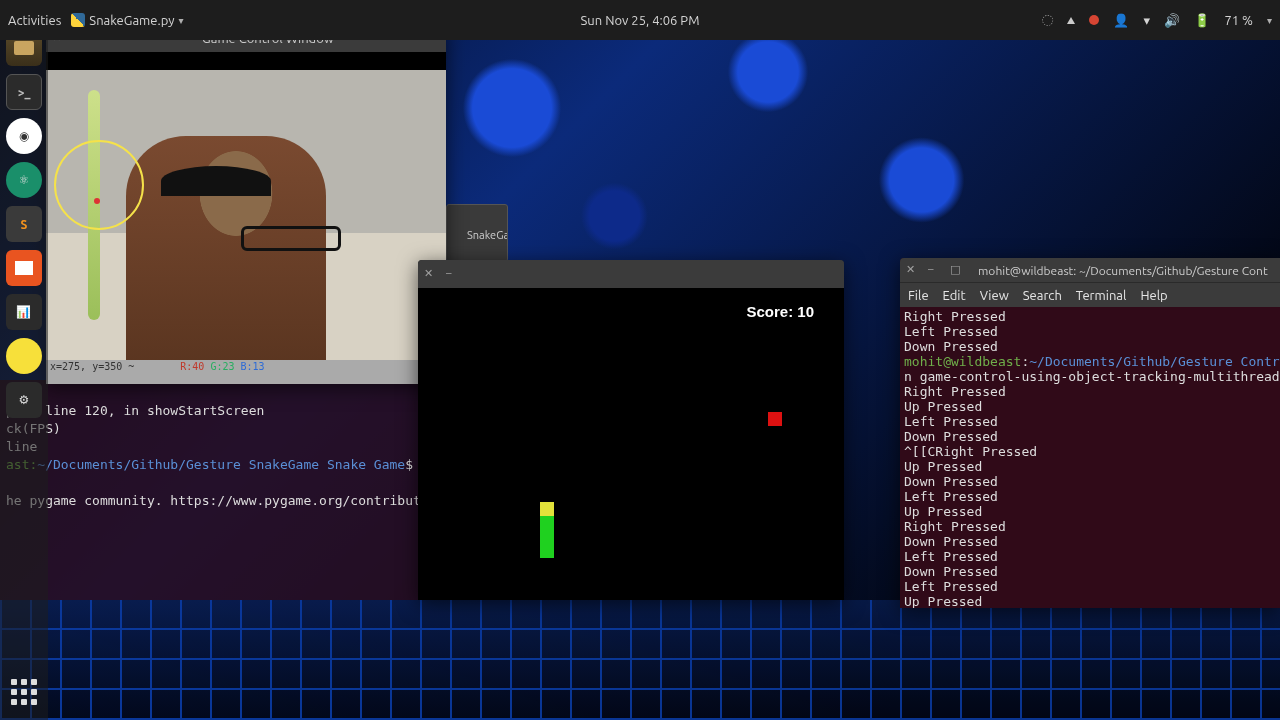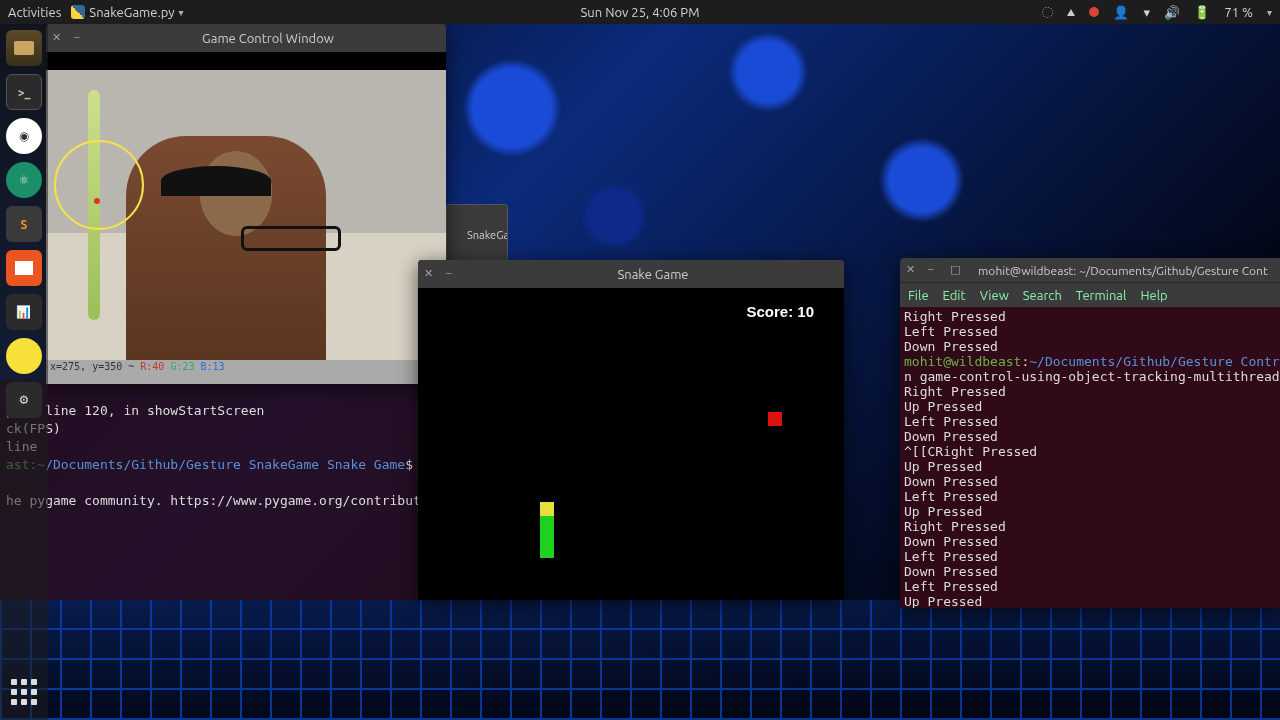--- a/index.html
+++ b/index.html
@@ -26,21 +26,21 @@
     position:absolute; left:0; right:0; bottom:0; height:120px;
     background:
       repeating-linear-gradient(90deg, #0a3aa0 0 2px, transparent 2px 30px),
       repeating-linear-gradient(0deg, #0a3aa0 0 2px, transparent 2px 30px),
       linear-gradient(#081b4a, #020614);
     opacity:0.9;
   }
 
   
   .topbar {
-    position:absolute; top:0; left:0; right:0; height:24px;
+    position:absolute; top:0; left:0; right:0; height:40px;
     background:#1d1d1d; color:#d4d4d4;
     display:flex; align-items:center; font-size:13px;
     padding:0 8px; z-index:100;text-align:right;
   }
   .topbar .left { display:flex; align-items:center; gap:4px; }
   .topbar .center { position:absolute; left:50%; transform:translateX(-50%); }
   .topbar .right { margin-left:auto; display:flex; align-items:center; gap:14px; }
   .topbar .app-menu { display:flex; align-items:center; gap:4px; margin-left:6px; }
   .py-icon { width:14px;height:14px; background:linear-gradient(45deg,#ffd43b 50%,#306998 50%); border-radius:3px; display:inline-block;}
   .chev { font-size:10px; opacity:.8;}
@@ -125,21 +125,21 @@
     border:2px solid #f5e24a; border-radius:50%;
   }
   .webcam-scene .dot{
     position:absolute; left:48px; top:128px; width:6px;height:6px; background:#d33; border-radius:50%;
   }
   .webcam-status{
     position:absolute; left:0; right:0; bottom:0; height:24px;
     background:#aaa; color:#333; font:10px/14px monospace; padding-left:4px;
     display:flex; gap:6px;
   }
-  .webcam-status .r{color:#c0392b;} .webcam-status .g{color:#27ae60;} .webcam-status .b{color:#2d6bd6;}
+  .webcam-status .r{color:#c0392b;margin-left:40px;} .webcam-status .g{color:#27ae60;} .webcam-status .b{color:#2d6bd6;}
 
   
   .bg-term {
     position:absolute; left:0; top:380px; width:445px; height:220px;
     background:#2b0a16cc; padding:4px 6px;
     font:13px/18px "DejaVu Sans Mono", monospace; color:#ddd;
     white-space:pre; overflow:hidden; z-index:10;
   }
   .bg-term .prompt{color:#6fae4a;} .bg-term .path{color:#5a8fd6;}
 
@@ -159,21 +159,21 @@
   .snake-seg{ position:absolute; width:14px; background:#1fd11f; }
   .snake-head{ position:absolute; width:14px;height:14px; background:#e2e23a; }
 
   
   .rterm {
     position:absolute; left:900px; top:258px; width:380px; height:350px;
     background:#300a18; border-radius:4px 0 0 0; box-shadow:0 4px 20px rgba(0,0,0,0.6);
     z-index:50; display:flex; flex-direction:column; overflow:hidden;
   }
   .rterm .titlebar{height:24px;background:#3b3b3b;display:flex;align-items:center;padding:0 6px;font-size:12px;color:#ccc;}
-  .rterm .menubar{height:22px;background:#3b3b3b;border-top:1px solid #2a2a2a;display:flex;align-items:center;gap:14px;padding:12px 8px;font-size:13px;color:#86efac;}
+  .rterm .menubar{height:22px;background:#3b3b3b;border-top:1px solid #2a2a2a;display:flex;align-items:center;gap:14px;padding:12px 8px;font-size:13px;color:#e5e5e5;}
   .rterm .tbody{flex:1;padding:2px 4px;font:13px/15px "DejaVu Sans Mono",monospace;color:#ddd;white-space:pre;overflow:hidden;border-radius:14px;}
   .rterm .prompt{color:#6fae4a;} .rterm .path{color:#5a8fd6;}
 
   
   .bg-tab{
     position:absolute; left:446px; top:204px; width:62px; height:58px;
     background:#3a3a3a; border:1px solid #555; border-radius:3px;
     display:flex; align-items:flex-end; padding:20px; font-size:11px; color:#ccc;
     z-index:15; overflow:hidden;
   }
@@ -263,21 +263,20 @@
 </div>
 
 <div class="bg-tab">
   <span>SnakeGa</span>
 </div>
 
 <div class="win" style="left:418px; top:260px; width:426px; height:340px; z-index:60;">
   <div class="titlebar">
     <span class="tbtn">✕</span>
     <span class="tbtn">–</span>
-    <span class="title">Snake Game</span>
   </div>
   <div class="body snake-body">
     <div class="score">
       <span>Score: </span><span>10</span>
     </div>
     <div class="food" style="left:350px; top:124px;"></div>
     <div class="snake-head" style="left:122px; top:214px;"></div>
     <div class="snake-seg" style="left:122px; top:228px; height:42px;"></div>
   </div>
 </div>

